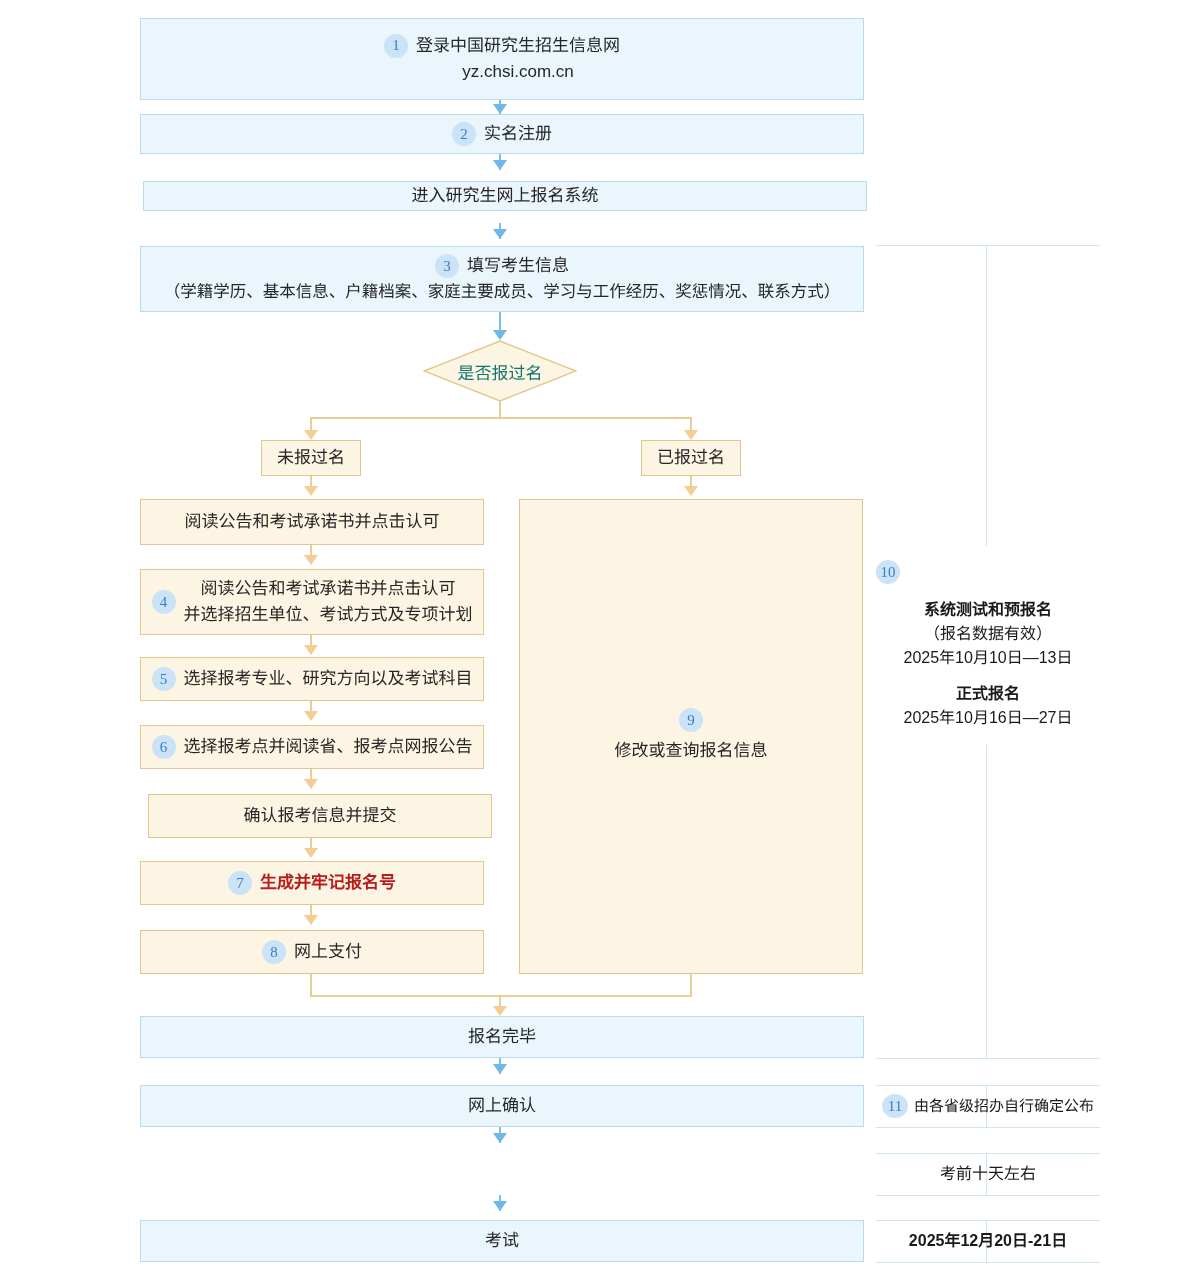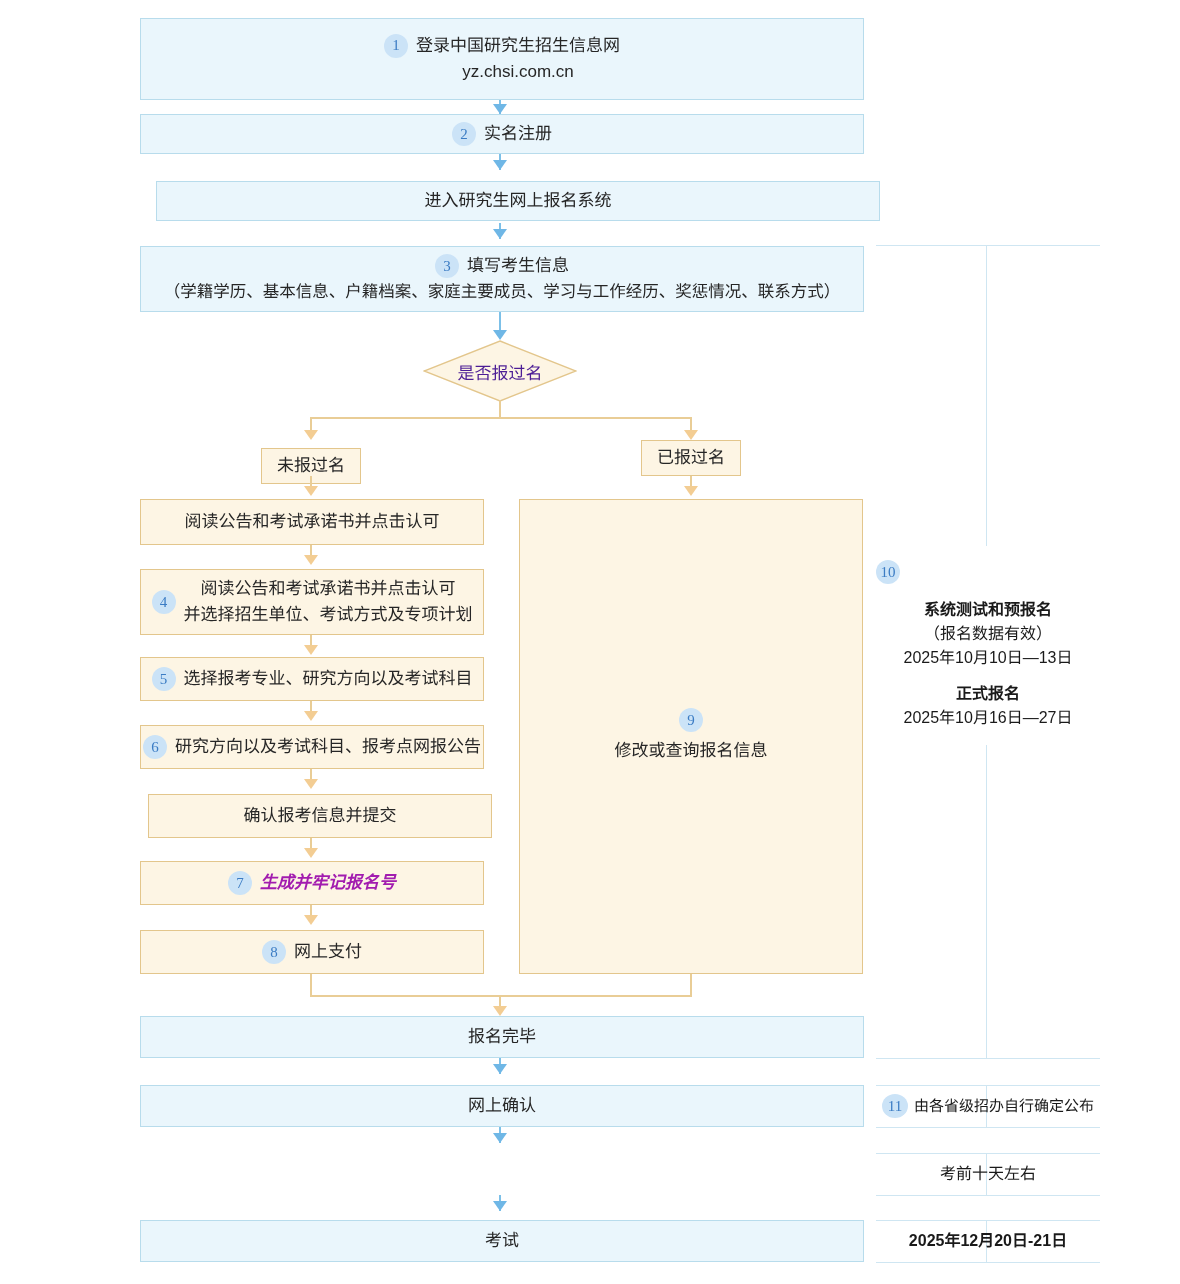--- a/index.html
+++ b/index.html
@@ -52,36 +52,36 @@
     width:24px;height:24px;
     flex:0 0 24px;
     border-radius:50%;
     background:#cbe3f7;
     color:#3b7cc4;
     font-size:15px;
     line-height:1;
     font-family:"Liberation Serif","DejaVu Serif",serif;
   }
   .badge.wide{width:26px;flex-basis:26px;}
-  .red{color:#a21caf;font-weight:bold;font-style:italic;}
+  .red{color:#b91c1c;font-weight:bold;}
   
   .diamond{
     position:absolute;
     display:flex;
     align-items:center;
     justify-content:center;
   }
   .diamond .dshape{
     position:absolute;
     inset:0;
   }
   .diamond .dlabel{
     position:relative;
     font-size:17px;
-    color:#4c1d95;
+    color:#0f766e;
     white-space:nowrap;
   }
   
   .vline{position:absolute;width:2px;}
   .hline{position:absolute;height:2px;}
   .vline.blue,.hline.blue{background:#7cc0e8;}
   .vline.orange,.hline.orange{background:#e9cd96;}
   .arrow{
     position:absolute;
     width:0;height:0;
@@ -127,21 +127,21 @@
 
   <div class="box blue" style="left:140px;top:114px;width:724px;height:40px;">
     <div class="row-inline">
       <span class="badge">2</span>
       <span class="line">实名注册</span>
     </div>
   </div>
   <div class="vline blue" style="left:499px;top:154px;height:16px;"></div>
   <div class="arrow blue" style="left:493px;top:160px;"></div>
 
-  <div class="box blue" style="left:156px;top:181px;width:724px;height:40px;">
+  <div class="box blue" style="left:143px;top:181px;width:724px;height:30px;">
     <span class="line">进入研究生网上报名系统</span>
   </div>
   <div class="vline blue" style="left:499px;top:223px;height:16px;"></div>
   <div class="arrow blue" style="left:493px;top:229px;"></div>
 
   <div class="box blue" style="left:140px;top:246px;width:724px;height:66px;">
     <div class="row-inline">
       <span class="badge">3</span>
       <span class="line">填写考生信息</span>
     </div>
@@ -157,21 +157,21 @@
     <span class="dlabel">是否报过名</span>
   </div>
 
   <div class="vline orange" style="left:499px;top:400px;height:18px;"></div>
   <div class="hline orange" style="left:311px;top:417px;width:380px;"></div>
   <div class="vline orange" style="left:310px;top:417px;height:16px;"></div>
   <div class="arrow orange" style="left:304px;top:430px;"></div>
   <div class="vline orange" style="left:690px;top:417px;height:16px;"></div>
   <div class="arrow orange" style="left:684px;top:430px;"></div>
 
-  <div class="box orange" style="left:261px;top:440px;width:100px;height:36px;margin-top:8px;">
+  <div class="box orange" style="left:261px;top:440px;width:100px;height:36px;">
     <span class="line">未报过名</span>
   </div>
   <div class="box orange" style="left:641px;top:440px;width:100px;height:36px;">
     <span class="line">已报过名</span>
   </div>
 
   <div class="vline orange" style="left:310px;top:476px;height:12px;"></div>
   <div class="arrow orange" style="left:304px;top:486px;"></div>
   <div class="vline orange" style="left:690px;top:476px;height:12px;"></div>
   <div class="arrow orange" style="left:684px;top:486px;"></div>
@@ -199,21 +199,21 @@
       <span class="badge">5</span>
       <span class="line">选择报考专业、研究方向以及考试科目</span>
     </div>
   </div>
   <div class="vline orange" style="left:310px;top:701px;height:14px;"></div>
   <div class="arrow orange" style="left:304px;top:711px;"></div>
 
   <div class="box orange" style="left:140px;top:725px;width:344px;height:44px;">
     <div class="row-inline">
       <span class="badge">6</span>
-      <span class="line">研究方向以及考试科目、报考点网报公告</span>
+      <span class="line">选择报考点并阅读省、报考点网报公告</span>
     </div>
   </div>
   <div class="vline orange" style="left:310px;top:769px;height:14px;"></div>
   <div class="arrow orange" style="left:304px;top:779px;"></div>
 
   <div class="box orange" style="left:148px;top:794px;width:344px;height:44px;">
     <span class="line">确认报考信息并提交</span>
   </div>
   <div class="vline orange" style="left:310px;top:838px;height:14px;"></div>
   <div class="arrow orange" style="left:304px;top:848px;"></div>

